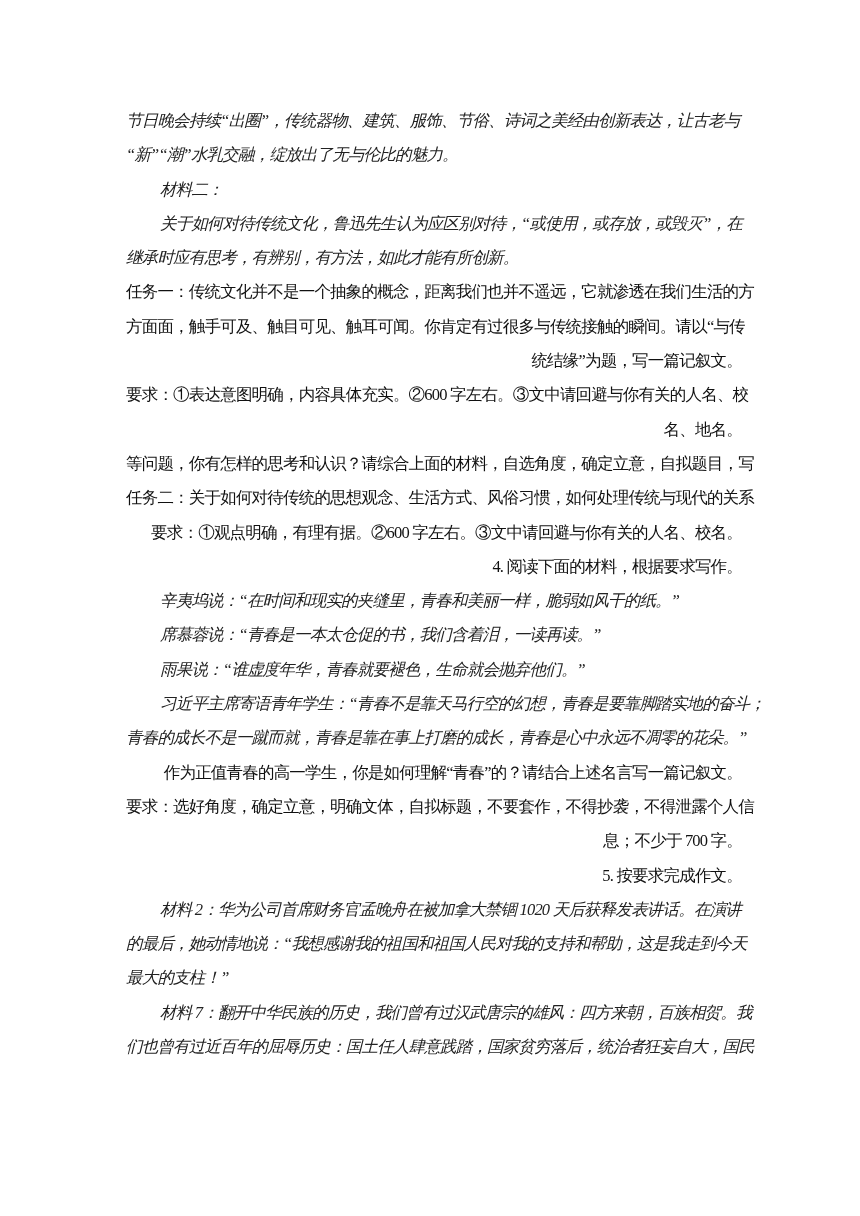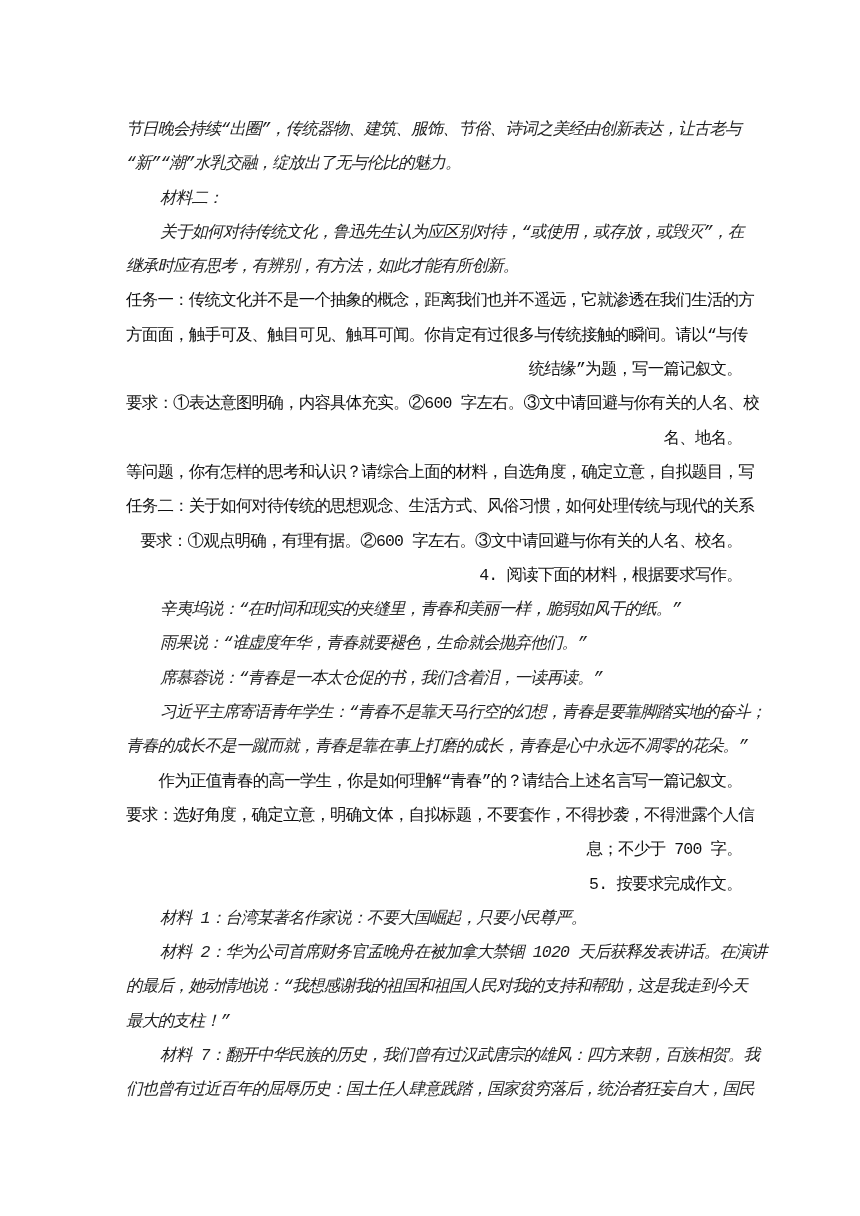--- a/index.html
+++ b/index.html
@@ -13,23 +13,22 @@
     height: 1216px;
     margin: 0 auto;
     background: #ffffff;
     overflow: hidden;
     color: #1a1a1a;
     font-family: "Liberation Serif", "DejaVu Serif", serif;
   }
   .content {
     position: absolute;
     left: 126px;
-    top: 113px;
+    top: 104px;
     width: 616px;
-    font-family: Liberation Mono, monospace;
   }
   .line {
     height: 34.3px;
     line-height: 34.3px;
     font-size: 16.5px;
     letter-spacing: -0.8px;
     white-space: nowrap;
   }
   
   .line.kai {
@@ -59,28 +58,27 @@
       <div class="line song">任务一：传统文化并不是一个抽象的概念，距离我们也并不遥远，它就渗透在我们生活的方</div>
       <div class="line song">方面面，触手可及、触目可见、触耳可闻。你肯定有过很多与传统接触的瞬间。请以“与传</div>
       <div class="line song">统结缘”为题，写一篇记叙文。</div>
       <div class="line song">要求：①表达意图明确，内容具体充实。②600 字左右。③文中请回避与你有关的人名、校</div>
       <div class="line song">名、地名。</div>
       <div class="line song">等问题，你有怎样的思考和认识？请综合上面的材料，自选角度，确定立意，自拟题目，写</div>
       <div class="line song">任务二：关于如何对待传统的思想观念、生活方式、风俗习惯，如何处理传统与现代的关系</div>
       <div class="line song">要求：①观点明确，有理有据。②600 字左右。③文中请回避与你有关的人名、校名。</div>
       <div class="line song">4. 阅读下面的材料，根据要求写作。</div>
       <div class="line kai indent">辛夷坞说：“在时间和现实的夹缝里，青春和美丽一样，脆弱如风干的纸。”</div>
+      <div class="line kai indent">席慕蓉说：“青春是一本太仓促的书，我们含着泪，一读再读。”</div>
       <div class="line kai indent">雨果说：“谁虚度年华，青春就要褪色，生命就会抛弃他们。”</div>
-      <div class="line kai indent">席慕蓉说：“青春是一本太仓促的书，我们含着泪，一读再读。”</div>
       <div class="line kai indent">习近平主席寄语青年学生：“青春不是靠天马行空的幻想，青春是要靠脚踏实地的奋斗；</div>
       <div class="line kai">青春的成长不是一蹴而就，青春是靠在事上打磨的成长，青春是心中永远不凋零的花朵。”</div>
       <div class="line song">作为正值青春的高一学生，你是如何理解“青春”的？请结合上述名言写一篇记叙文。</div>
       <div class="line song">要求：选好角度，确定立意，明确文体，自拟标题，不要套作，不得抄袭，不得泄露个人信</div>
       <div class="line song">息；不少于 700 字。</div>
       <div class="line song">5. 按要求完成作文。</div>
-      <div class="line kai indent">材料 1：台湾某著名作家说：不要大国崛起，只要小民尊严。</div>
       <div class="line kai indent">材料 2：华为公司首席财务官孟晚舟在被加拿大禁锢 1020 天后获释发表讲话。在演讲</div>
       <div class="line kai">的最后，她动情地说：“我想感谢我的祖国和祖国人民对我的支持和帮助，这是我走到今天</div>
       <div class="line kai">最大的支柱！”</div>
       <div class="line kai indent">材料 7：翻开中华民族的历史，我们曾有过汉武唐宗的雄风：四方来朝，百族相贺。我</div>
       <div class="line kai">们也曾有过近百年的屈辱历史：国土任人肆意践踏，国家贫穷落后，统治者狂妄自大，国民</div>
     </div>
 </div>
 
 </body></html>

